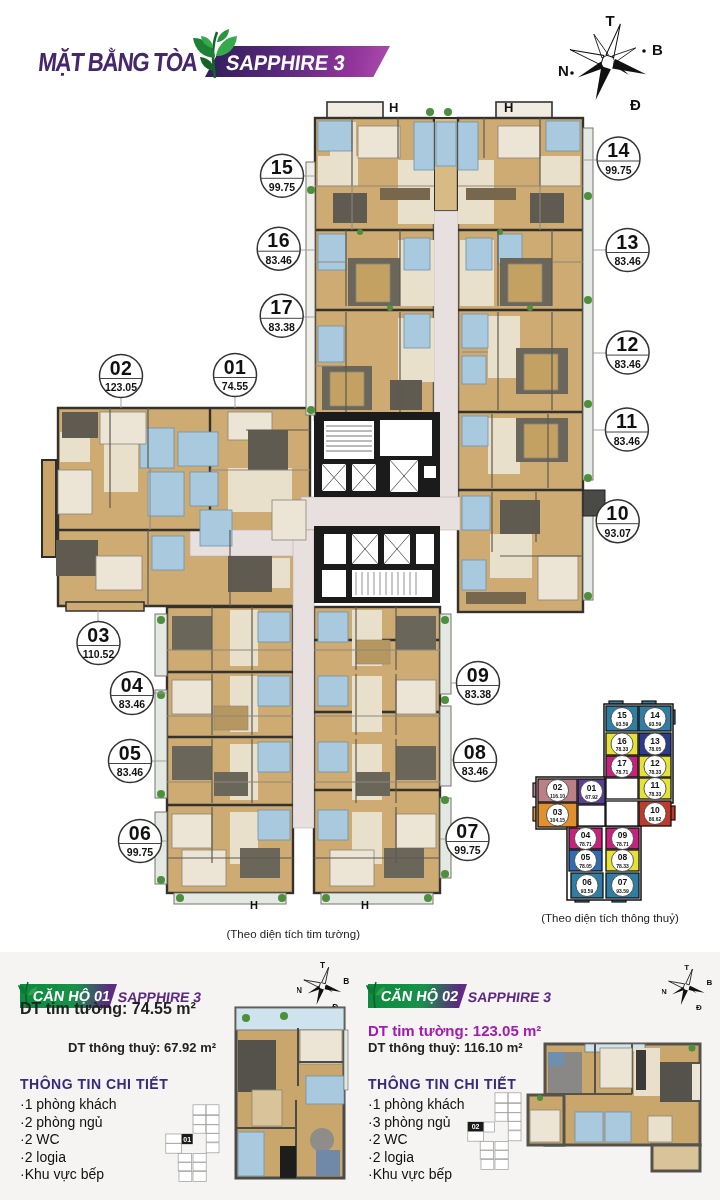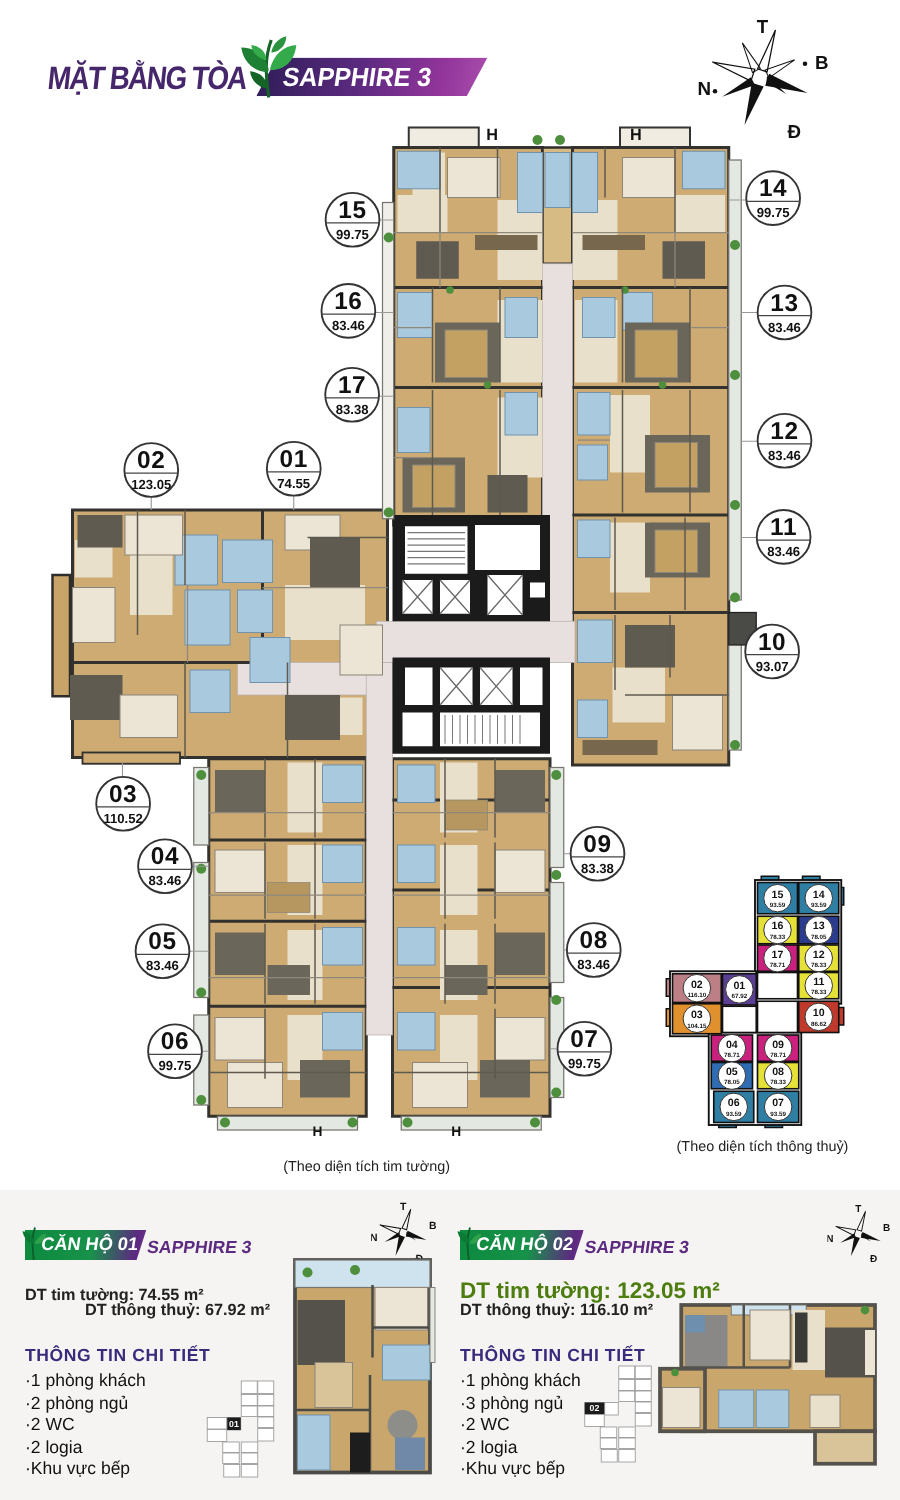--- a/index.html
+++ b/index.html
@@ -639,21 +639,21 @@
 <svg class="abs" style="left:16px;top:980px;" width="22" height="30" viewBox="0 0 22 30">
   <path d="M11 28 C10 18 9 10 12 2" stroke="#0d5e2a" stroke-width="1.5" fill="none"></path>
   <path d="M11 15 C6 14 3 10 2 5 C8 6 11 9 11 14 Z" fill="#0c7a34"></path>
   <path d="M12 14 C15 9 18 7 21 7 C20 13 16 16 12 15 Z" fill="#2fa04c"></path>
 </svg>
 
 <div class="abs" style="left:33px;top:988px;color:#fff;font-weight:700;font-size:14.5px;transform:skewX(-8deg);white-space:nowrap;">CĂN HỘ 01</div>
 
 <div class="abs" style="left:118px;top:989px;color:#5c2a80;font-weight:700;font-size:14px;transform:skewX(-8deg);white-space:nowrap;">SAPPHIRE 3</div>
 
-<div class="abs" style="left:20px;top:1028px;font-size:13px;font-weight:700;color:#222;">DT tim tường: 74.55 m²</div>
+<div class="abs" style="left:20px;top:1000px;font-size:16px;font-weight:700;color:#222;">DT tim tường: 74.55 m²</div>
 <div class="abs" style="left:20px;top:1040px;font-size:13px;font-weight:700;color:#222;padding-left:48px;">DT thông thuỷ: 67.92 m²</div>
 
 <div class="abs" style="left:20px;top:1076px;font-size:14px;font-weight:700;color:#3a2a7c;letter-spacing:0.5px;">THÔNG TIN CHI TIẾT</div>
 
 <div class="abs" style="left:20px;top:1096px;font-size:14px;color:#111;line-height:17.5px;">
 ·1 phòng khách<br>·2 phòng ngủ<br>·2 WC<br>·2 logia<br>·Khu vực bếp
 </div>
 
 <svg class="abs" style="left:297px;top:960px;" width="54" height="52" viewBox="0 0 110 100">
   <g transform="translate(52,50)">
@@ -796,21 +796,21 @@
 <svg class="abs" style="left:364px;top:980px;" width="22" height="30" viewBox="0 0 22 30">
   <path d="M11 28 C10 18 9 10 12 2" stroke="#0d5e2a" stroke-width="1.5" fill="none"></path>
   <path d="M11 15 C6 14 3 10 2 5 C8 6 11 9 11 14 Z" fill="#0c7a34"></path>
   <path d="M12 14 C15 9 18 7 21 7 C20 13 16 16 12 15 Z" fill="#2fa04c"></path>
 </svg>
 
 <div class="abs" style="left:381px;top:988px;color:#fff;font-weight:700;font-size:14.5px;transform:skewX(-8deg);white-space:nowrap;">CĂN HỘ 02</div>
 
 <div class="abs" style="left:468px;top:989px;color:#5c2a80;font-weight:700;font-size:14px;transform:skewX(-8deg);white-space:nowrap;">SAPPHIRE 3</div>
 
-<div class="abs" style="left:368px;top:1022px;font-size:18px;font-weight:700;color:#4d7c0f;">DT tim tường: 123.05 m²</div>
+<div class="abs" style="left:368px;top:1022px;font-size:15px;font-weight:700;color:#a21caf;">DT tim tường: 123.05 m²</div>
 <div class="abs" style="left:368px;top:1040px;font-size:13px;font-weight:700;color:#222;">DT thông thuỷ: 116.10 m²</div>
 
 <div class="abs" style="left:368px;top:1076px;font-size:14px;font-weight:700;color:#3a2a7c;letter-spacing:0.5px;">THÔNG TIN CHI TIẾT</div>
 
 <div class="abs" style="left:368px;top:1096px;font-size:14px;color:#111;line-height:17.5px;">
 ·1 phòng khách<br>·3 phòng ngủ<br>·2 WC<br>·2 logia<br>·Khu vực bếp
 </div>
 
 <svg class="abs" style="left:662px;top:962px;" width="52" height="50" viewBox="0 0 110 100">
   <g transform="translate(52,50)">

